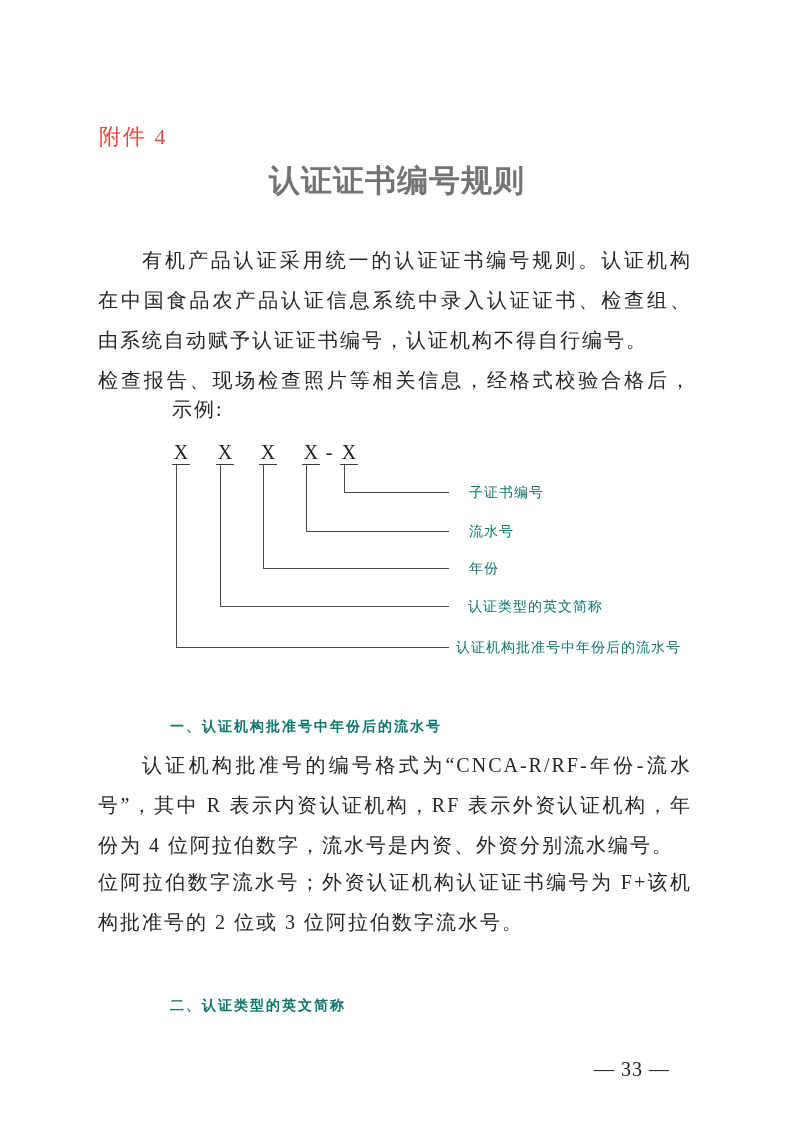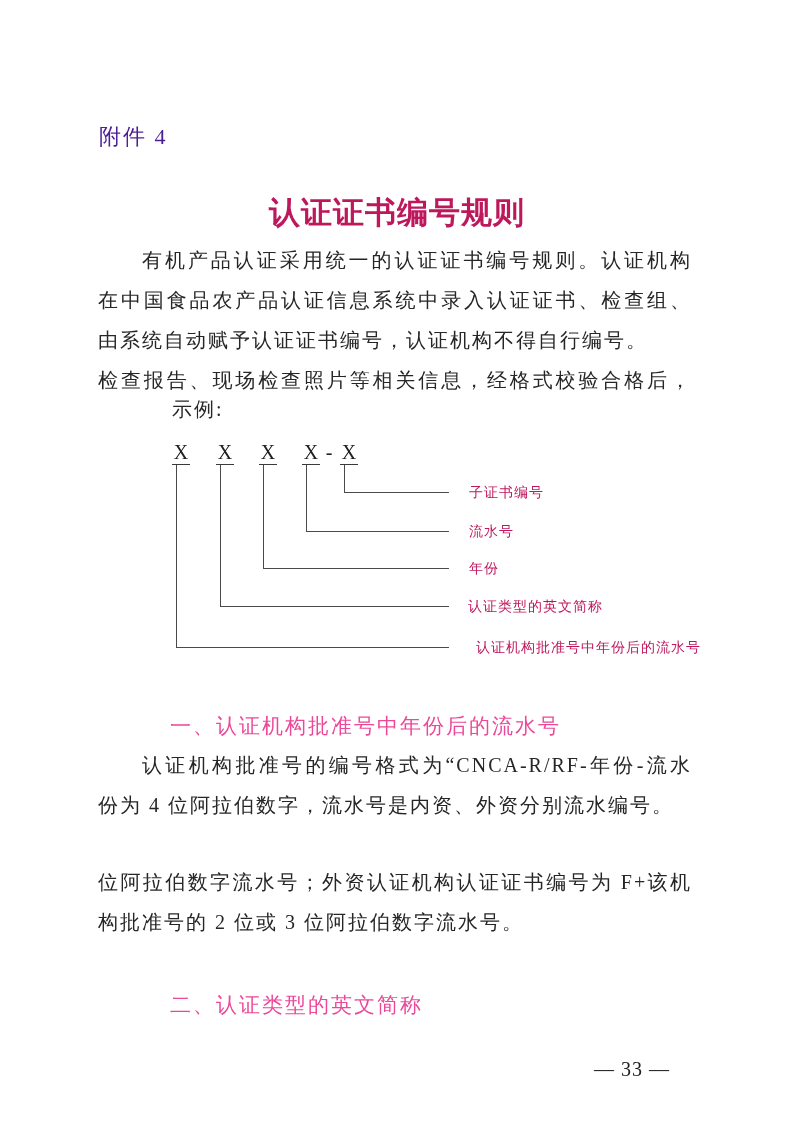--- a/index.html
+++ b/index.html
@@ -9,31 +9,30 @@
     position:relative;
     font-family:"Liberation Serif","DejaVu Serif",serif;
     color:#262626;
     overflow:hidden;
   }
   .abs { position:absolute; }
 
   
   .attachment {
     left:99px; top:122px;
-    font-size:22px; letter-spacing:2px; color:#4c1d95;
+    font-size:22px; letter-spacing:2px; color:#ef4444;
   }
 
   
   .doc-title {
     left:0; top:160px; width:794px;
     text-align:center;
-    font-size:31px; font-weight:bold; color:#be185d;
+    font-size:31px; font-weight:bold; color:#737373;
     letter-spacing:1px;
     font-family:"Liberation Serif","DejaVu Serif",serif;
-    margin-top:32px;
   }
 
   
   .textblock { left:98px; width:594px;font-family:Liberation Serif, serif; }
   .line {
     height:40px; line-height:40px;
     font-size:20px; letter-spacing:2px;
     white-space:nowrap;
   }
   .line.fill {
@@ -67,32 +66,32 @@
     color:#202020;
   }
   .connector {
     position:absolute;
     border-left:1px solid #4a4a4a;
     border-bottom:1px solid #4a4a4a;
   }
   .dlabel {
     position:absolute;
     font-size:14px; letter-spacing:1px;
-    color:#be185d;
+    color:#0f766e;
     white-space:nowrap;
   }
 
   
   .heading {
     left:98px; width:594px;
     height:40px; line-height:40px;
     padding-left:72px; box-sizing:border-box;
     font-family:"Liberation Sans",sans-serif;
-    font-weight:normal; font-size:21px; letter-spacing:2px;
-    color:#ec4899;
+    font-weight:bold; font-size:14px; letter-spacing:2px;
+    color:#0f766e;
     white-space:nowrap;
   }
 
   .page-number {
     left:594px; top:1058px;
     font-size:20px; letter-spacing:1px; color:#202020;
     white-space:nowrap;
   }
 </style>
 </head>
@@ -121,26 +120,27 @@
 <div class="connector" style="left:176px; top:465px; width:272px; height:182px;"></div>
 <div class="connector" style="left:220px; top:465px; width:228px; height:141px;"></div>
 <div class="connector" style="left:263px; top:465px; width:185px; height:103px;"></div>
 <div class="connector" style="left:306px; top:465px; width:142px; height:66px;"></div>
 <div class="connector" style="left:344px; top:465px; width:104px; height:27px;"></div>
 
 <div class="dlabel" style="left:469px; top:484px;">子证书编号</div>
 <div class="dlabel" style="left:469px; top:523px;">流水号</div>
 <div class="dlabel" style="left:469px; top:560px;">年份</div>
 <div class="dlabel" style="left:468px; top:598px;">认证类型的英文简称</div>
-<div class="dlabel" style="left:476px; top:639px;">认证机构批准号中年份后的流水号</div>
+<div class="dlabel" style="left:456px; top:639px;">认证机构批准号中年份后的流水号</div>
 
 <div class="abs heading" style="top:706px;">一、认证机构批准号中年份后的流水号</div>
 
 <div class="abs textblock" style="top:745px;">
   <div class="line indent fill">认证机构批准号的编号格式为“CNCA-R/RF-年份-流水</div>
+  <div class="line fill">号”，其中 R 表示内资认证机构，RF 表示外资认证机构，年</div>
   <div class="line">份为 4 位阿拉伯数字，流水号是内资、外资分别流水编号。</div>
 </div>
 
 <div class="abs textblock" style="top:862px;">
   <div class="line fill">位阿拉伯数字流水号；外资认证机构认证证书编号为 F+该机</div>
   <div class="line">构批准号的 2 位或 3 位阿拉伯数字流水号。</div>
 </div>
 
 <div class="abs heading" style="top:985px;">二、认证类型的英文简称</div>
 

